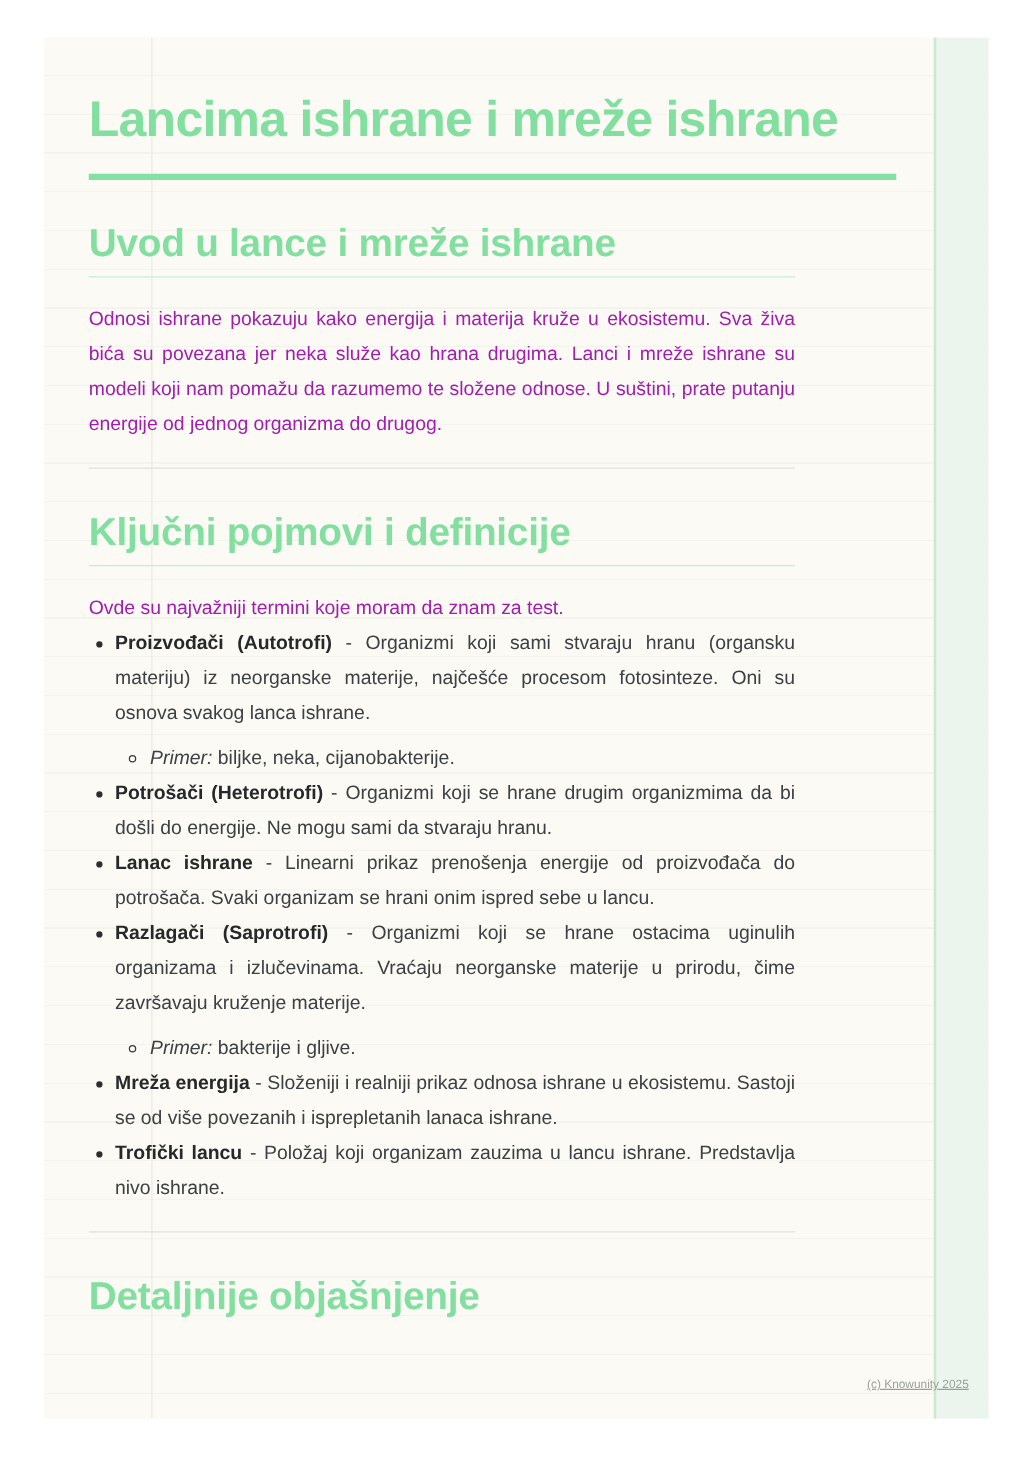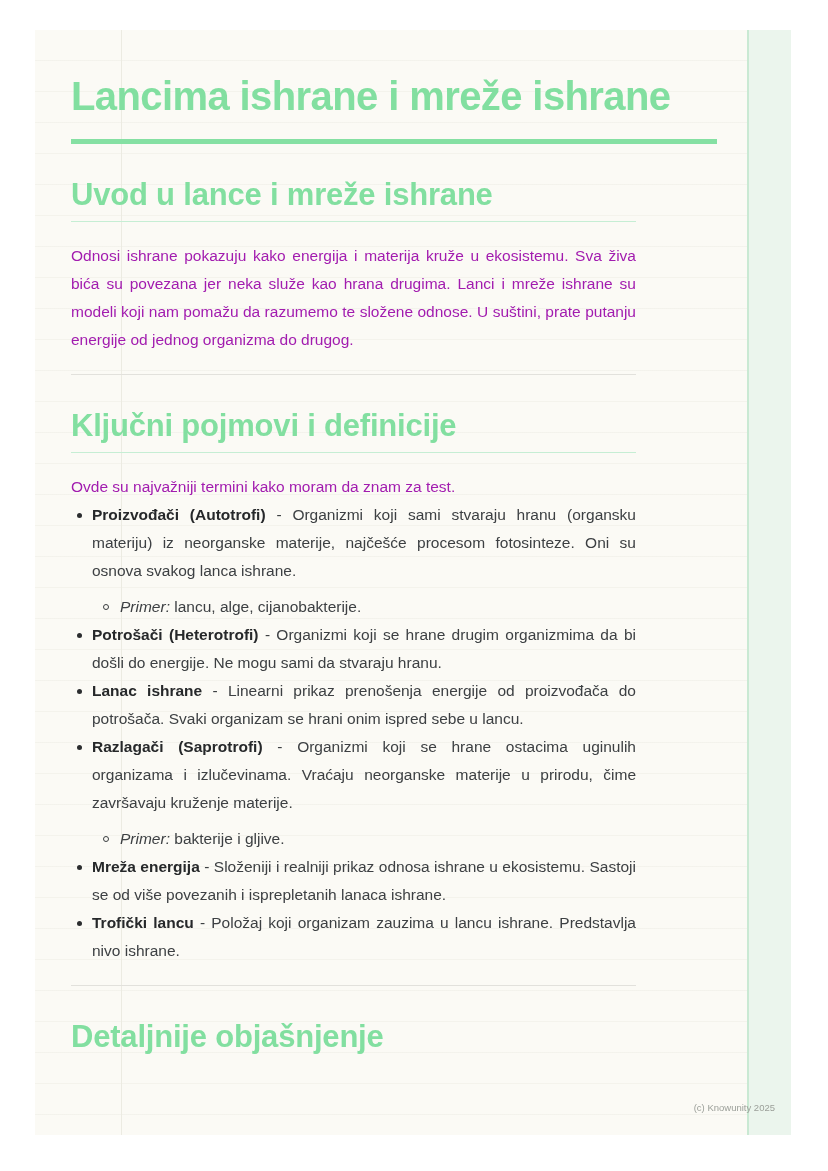--- a/index.html
+++ b/index.html
@@ -121,20 +121,21 @@
     border-radius: 50%;
     border: 1.5px solid #3a3d40;
     background: transparent;
   }
   .sub .primer { font-style: italic; }
   .copyright {
     position: absolute;
     right: 16px; top: 1072px;
     font-size: 9.5px;
     color: #9b9f99;
+    text-decoration: underline;
   }
 </style>
 </head>
 <body>
 
 <div class="sheet">
   <div class="ruled"></div>
   <div class="margin-line"></div>
   <div class="side-strip"></div>
 
@@ -145,29 +146,29 @@
     <div class="inner">
 
       <h2>Uvod u lance i mreže ishrane</h2>
       <div class="h2-rule"></div>
       <p class="body">Odnosi ishrane pokazuju kako energija i materija kruže u ekosistemu. Sva živa bića su povezana jer neka služe kao hrana drugima. Lanci i mreže ishrane su modeli koji nam pomažu da razumemo te složene odnose. U suštini, prate putanju energije od jednog organizma do drugog.</p>
 
       <div class="divider"></div>
 
       <h2>Ključni pojmovi i definicije</h2>
       <div class="h2-rule"></div>
-      <p class="body">Ovde su najvažniji termini kako moram da znam za test.</p>
+      <p class="body">Ovde su najvažniji termini koje moram da znam za test.</p>
 
       <ul class="terms">
         <li class="main">
           <span class="term">Proizvođači (Autotrofi)</span>
           <span class="desc">- Organizmi koji sami stvaraju hranu (organsku materiju) iz neorganske materije, najčešće procesom fotosinteze. Oni su osnova svakog lanca ishrane.</span>
           <div class="sub">
             <span class="primer">Primer:</span>
-            <span>lancu, alge, cijanobakterije.</span>
+            <span>biljke, neka, cijanobakterije.</span>
           </div>
         </li>
 
         <li class="main">
           <span class="term">Potrošači (Heterotrofi)</span>
           <span class="desc">- Organizmi koji se hrane drugim organizmima da bi došli do energije. Ne mogu sami da stvaraju hranu.</span>
         </li>
 
         <li class="main">
           <span class="term">Lanac ishrane</span>

